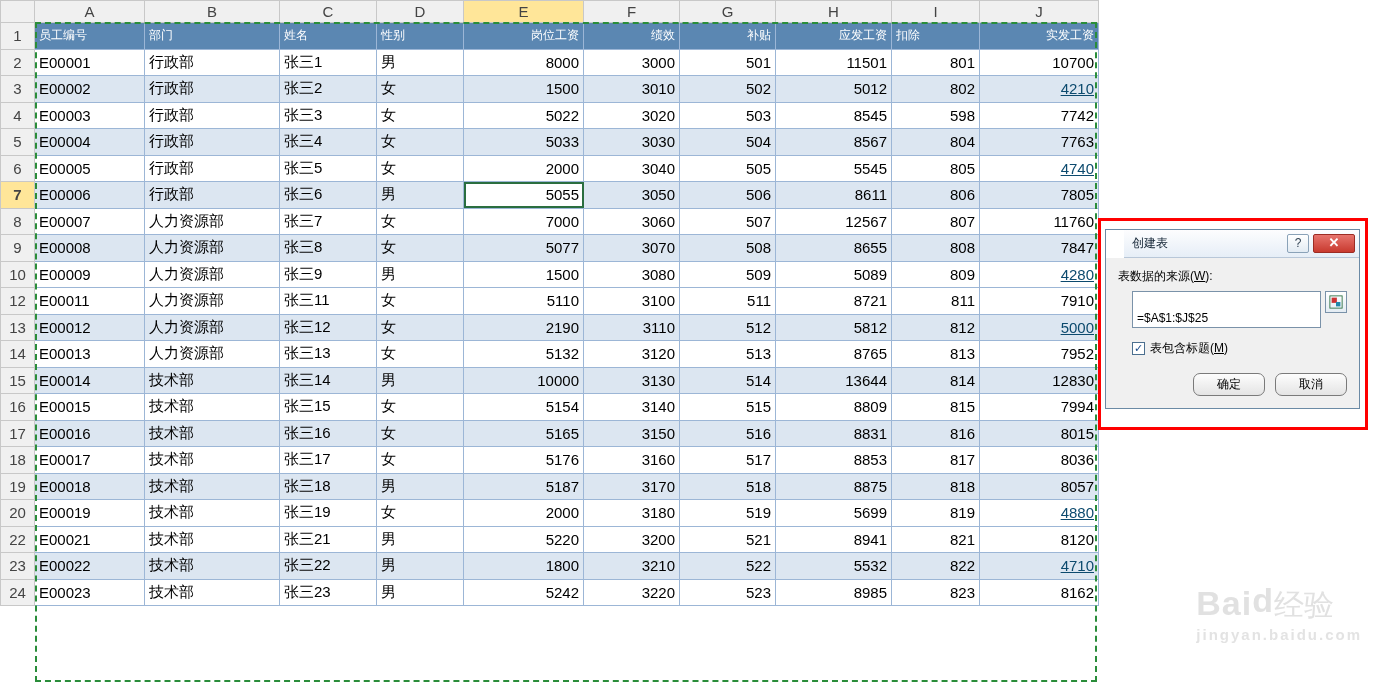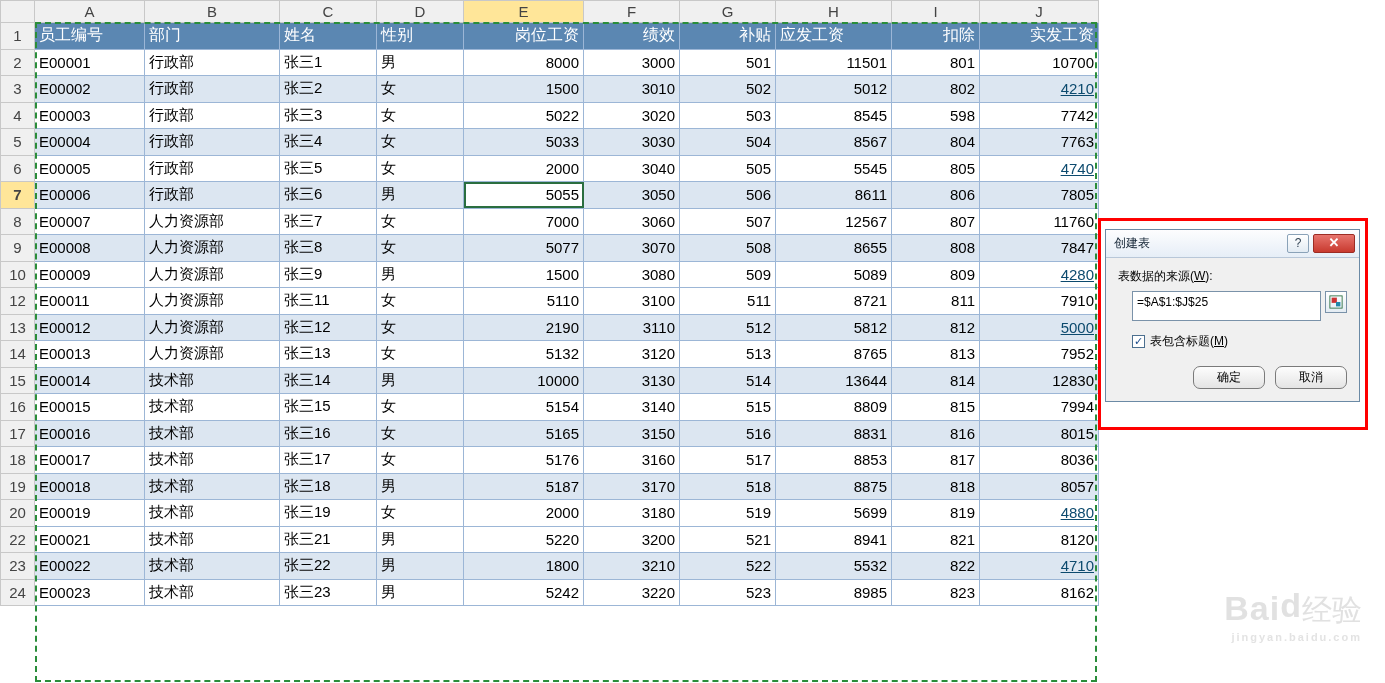--- a/index.html
+++ b/index.html
@@ -42,21 +42,21 @@
     height: 26.5px;
     padding: 0 4px;
     font-size: 15px;
     color: #000;
     white-space: nowrap;
     overflow: hidden;
   }
   tr.hdr td.cell {
     background: #5b87b2;
     color: #fff;
-    font-size: 16px;
+    font-size: 12px;
   }
   tr.odd td.cell { background: #dce6f1; }
   tr.even td.cell { background: #fff; }
   td.num { text-align: right; }
   td.txt { text-align: left; }
   td.blue { color: #0c4a6e; text-decoration: underline; }
   td.active {
     outline: 2px solid #2a6e3f;
     outline-offset: -2px;
     background: #fff !important;
@@ -88,20 +88,21 @@
     font-size: 12px;
     background: #fff;
   }
   .dlg-title {
     display: flex;
     align-items: center;
     height: 28px;
     background: linear-gradient(#fdfdfe,#e6eef7);
     border-bottom: 1px solid #b8c7d8;
     padding: 0 4px 0 8px;
+    margin-left: 18px;
   }
   .dlg-title span { flex: 1; color: #123; }
   .dlg-help {
     width: 22px; height: 19px;
     border: 1px solid #8aa2b8;
     background: linear-gradient(#fff,#e2ebf3);
     text-align: center;
     font-size: 12px;
     line-height: 17px;
     margin-right: 4px;
@@ -117,22 +118,22 @@
     line-height: 16px;
     border-radius: 2px;
     font-weight: bold;
     font-size: 13px;
   }
   .dlg-body { padding: 10px 12px 12px; background: #f0f0f0; }
   .dlg-label { margin-bottom: 6px; }
   .dlg-label u { text-decoration: underline; }
   .dlg-input-row { display:flex; gap:4px; margin-bottom:12px; margin-left:14px;}
   .dlg-input {
-    flex:1; height:30px; border:1px solid #7a92a9;
-    background:#fff; padding:0 4px; font-size:12px;
+    flex:1; height:37px; border:1px solid #7a92a9;
+    background:#fff; padding:16px 4px; font-size:12px;
     line-height:20px;
   }
   .dlg-picker {
     width:22px; height:22px; border:1px solid #7a92a9;
     background:linear-gradient(#fff,#e4ecf3);
     display:flex; align-items:center; justify-content:center;
   }
   .dlg-picker svg { width:14px; height:14px; }
   .dlg-check-row { margin-left:14px; margin-bottom:16px; display:flex; align-items:center; gap:5px;}
   .dlg-check {
@@ -154,21 +155,21 @@
     right: 23px;
     bottom: 40px;
     color: rgba(200,200,200,0.55);
     font-size: 34px;
     font-family: Arial, sans-serif;
     font-weight: bold;
     letter-spacing: 1px;
     pointer-events:none;
   }
   .watermark .small { font-size:30px; font-weight:normal; letter-spacing:0;}
-  .watermark .url { font-size:11px; display:block; text-align:right; color:rgba(200,200,200,0.5); letter-spacing:2px;}
+  .watermark .url { font-size:15px; display:block; text-align:right; color:rgba(200,200,200,0.5); letter-spacing:2px;}
 </style>
 </head>
 <body>
 
 <div class="sheet">
   <table id="grid">
       <colgroup>
         <col class="rowhdr">
         <col class="cA">
         <col class="cB">
@@ -199,22 +200,22 @@
       <tbody>
         <tr class="hdr">
           <th class="rowh">1</th>
           <td class="cell" style="text-align:left">员工编号</td>
           <td class="cell" style="text-align:left">部门</td>
           <td class="cell" style="text-align:left">姓名</td>
           <td class="cell" style="text-align:left">性别</td>
           <td class="cell" style="text-align:right">岗位工资</td>
           <td class="cell" style="text-align:right">绩效</td>
           <td class="cell" style="text-align:right">补贴</td>
-          <td class="cell" style="">应发工资</td>
-          <td class="cell" style="text-align:right">扣除</td>
+          <td class="cell" style="text-align:right">应发工资</td>
+          <td class="cell" style="text-align:left">扣除</td>
           <td class="cell" style="text-align:right">实发工资</td>
         </tr>
         <tr class="even">
           <th class="rowh">2</th>
           <td class="cell txt">E00001</td>
           <td class="cell txt">行政部</td>
           <td class="cell txt">张三1</td>
           <td class="cell txt">男</td>
           <td class="cell num">8000</td>
           <td class="cell num">3000</td>

